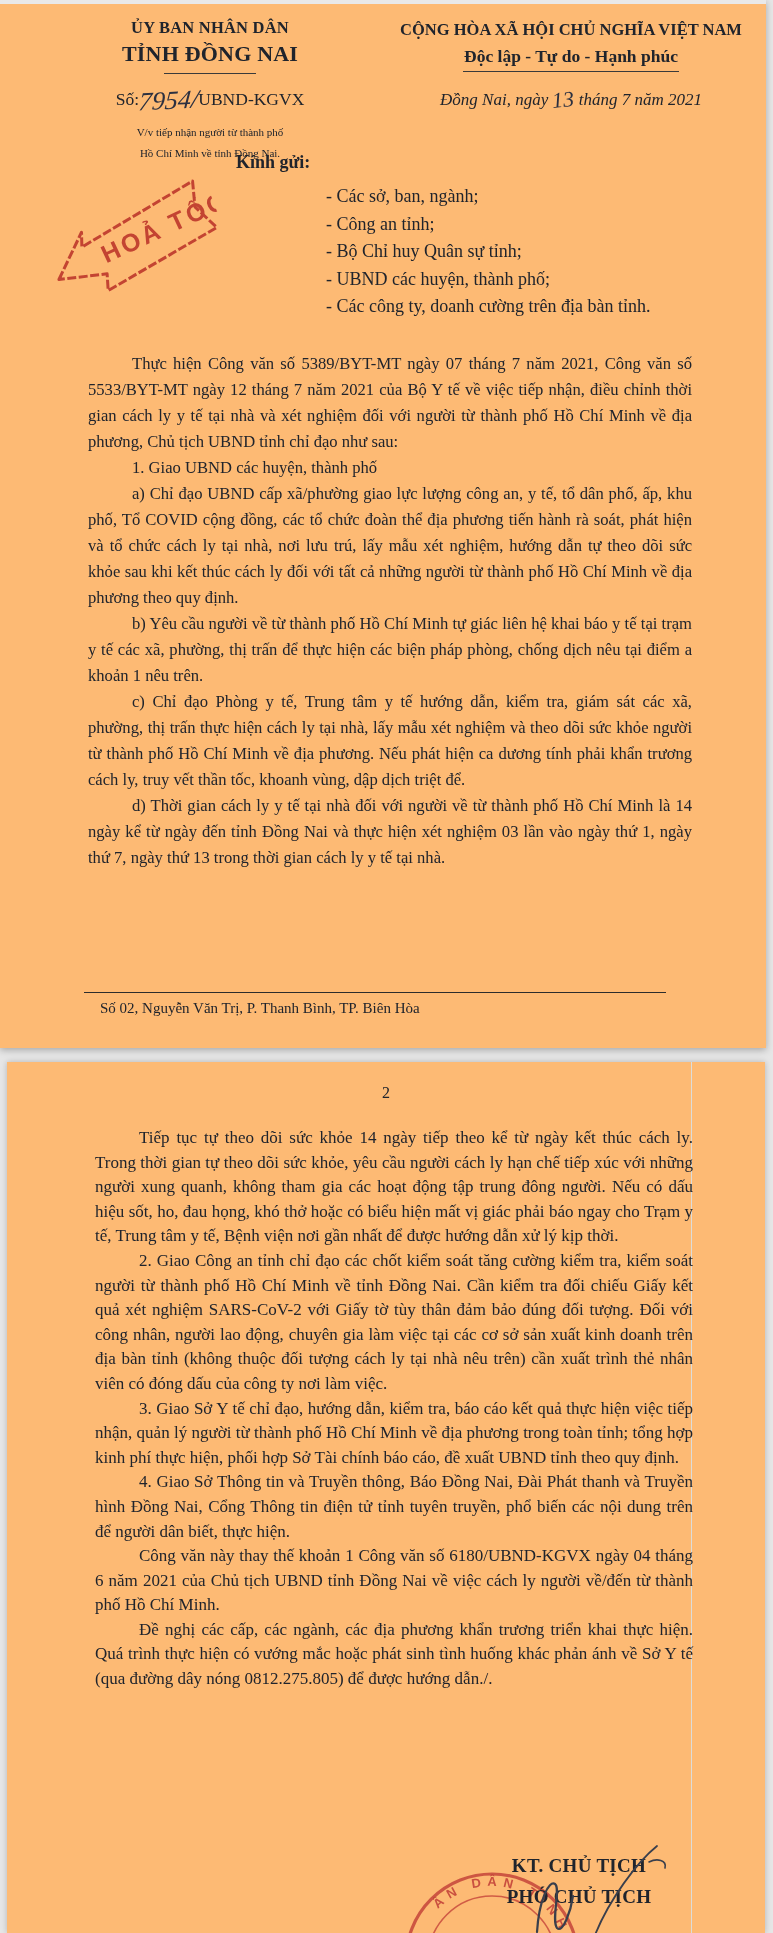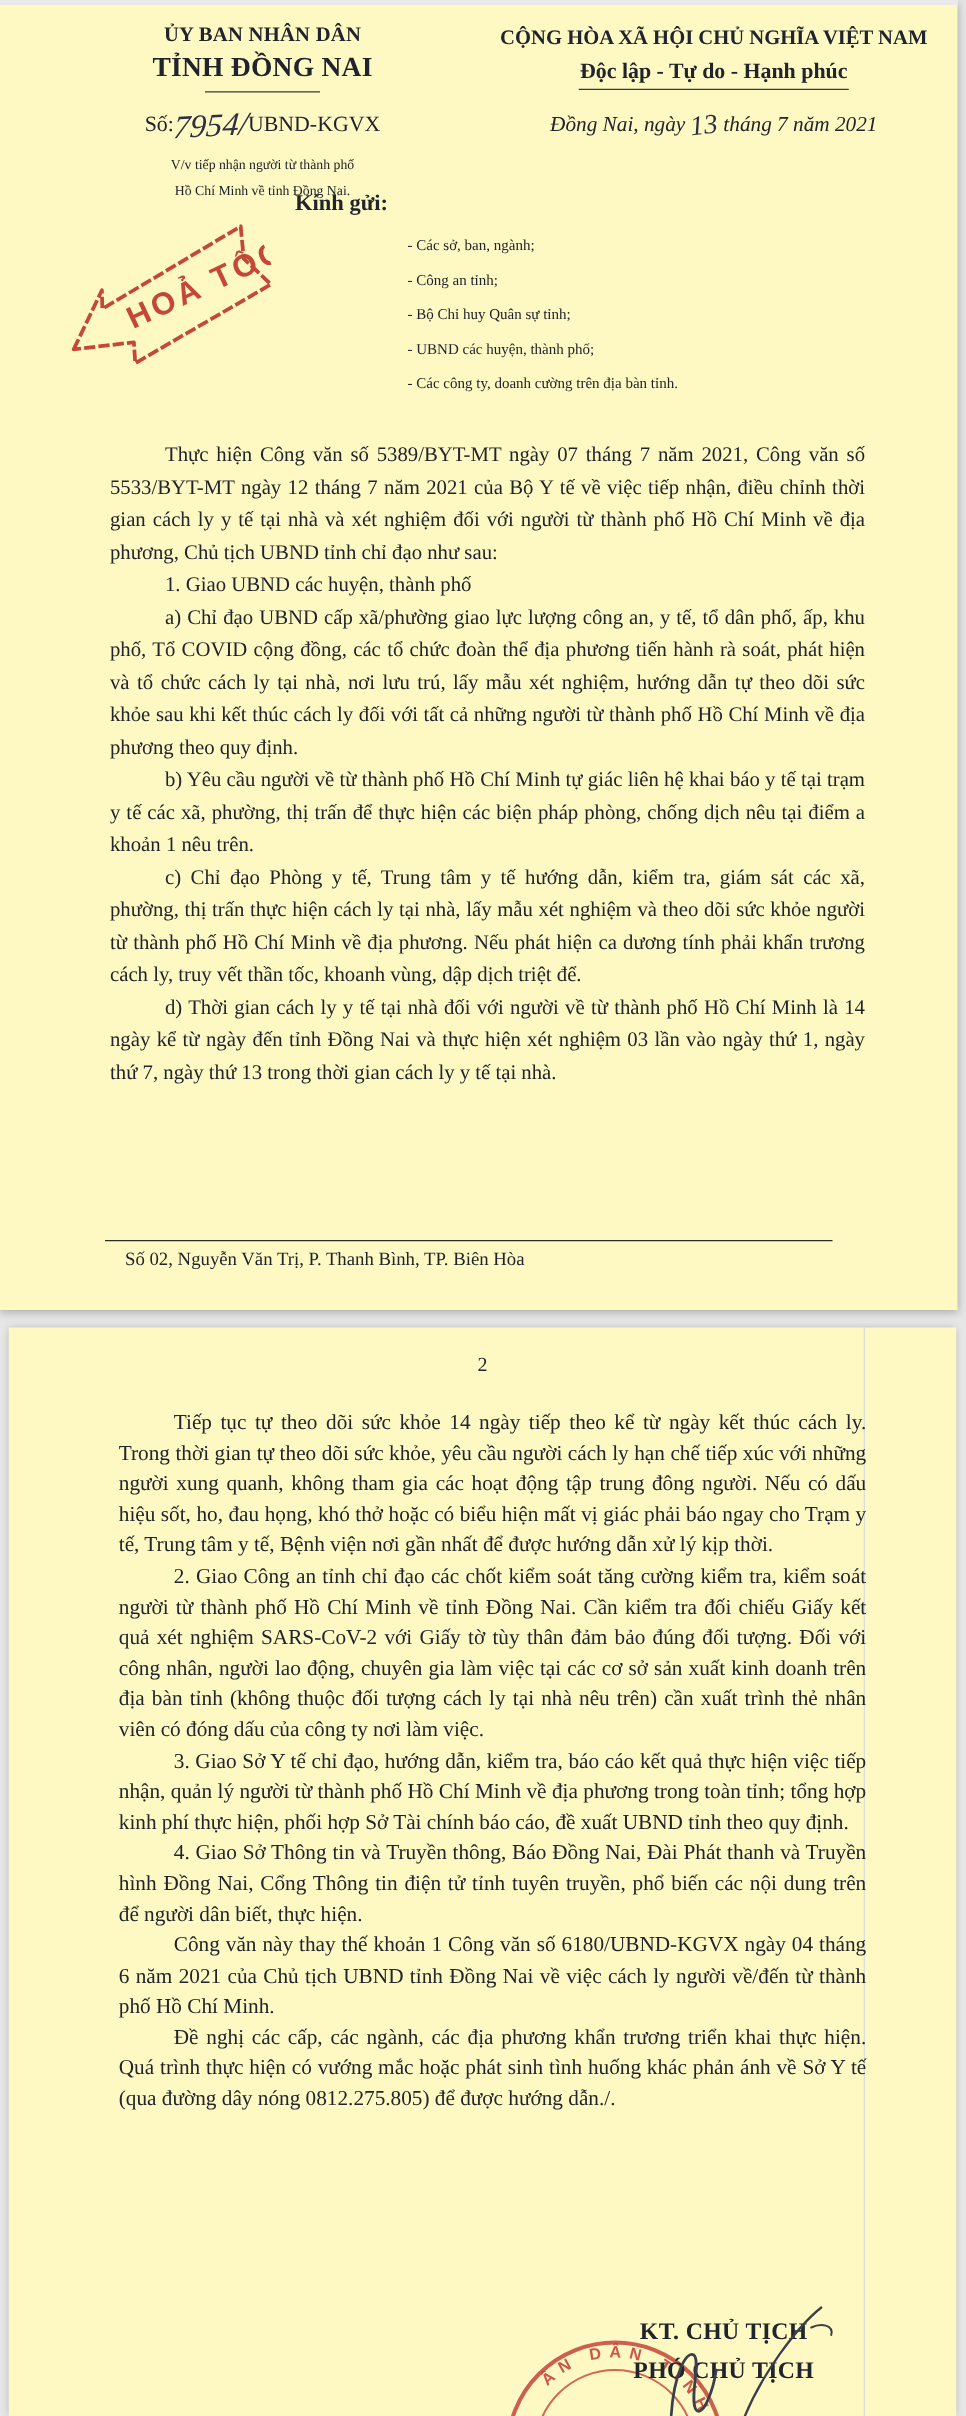--- a/index.html
+++ b/index.html
@@ -2,21 +2,21 @@
 <html><head>
 <meta charset="utf-8">
 <style>
   html,body{margin:0;padding:0;}
   body{
     width:773px;height:1933px;position:relative;overflow:hidden;
     background:#e6e6e6;
     font-family:"Liberation Serif","DejaVu Serif",serif;
     color:#20242c;
   }
-  .page{position:absolute;background:#fef9c3;}
+  .page{position:absolute;background:#fdba74;}
   #page1{left:0;top:0;width:766px;height:1048px;box-shadow:0 2px 7px rgba(0,0,0,.28);}
   #page1 .top-strip{position:absolute;left:0;top:0;width:100%;height:4px;background:#e9e9e9;}
   #page2{left:7px;top:1062px;width:758px;height:871px;box-shadow:0 0 6px rgba(0,0,0,.22);overflow:hidden;}
 
   
   .hdr-left{position:absolute;left:72px;top:18px;width:276px;text-align:center;}
   .hdr-left .l1{font-weight:bold;font-size:16.5px;letter-spacing:.2px;}
   .hdr-left .l2{font-weight:bold;font-size:22px;margin-top:3px;letter-spacing:.2px;}
   .hdr-left .rule{width:92px;border-top:1.6px solid #3a3a3a;margin:6px auto 0;}
   .so-line{margin-top:15px;font-size:17.5px;white-space:nowrap;}
@@ -28,21 +28,21 @@
   .hdr-right .l2{font-weight:bold;font-size:17.5px;margin-top:6px;}
   .hdr-right .rule{width:216px;border-top:1.6px solid #3a3a3a;margin:4px auto 0;}
   .date-line{margin-top:13px;font-style:italic;font-size:17px;white-space:nowrap;}
   .handwrit-day{font-style:italic;font-size:22px;color:#2c3040;display:inline-block;transform:rotate(-6deg);position:relative;top:2px;}
 
   
   .hoatoc{position:absolute;left:46px;top:198px;width:178px;height:96px;transform:rotate(-21deg);opacity:.92;}
 
   
   .kinhgui{position:absolute;left:236px;top:152px;font-size:18px;font-weight:bold;}
-  .recipients{position:absolute;left:326px;top:183px;font-size:12px;line-height:27.5px;}
+  .recipients{position:absolute;left:326px;top:183px;font-size:18px;line-height:27.5px;}
   .paras{position:absolute;font-size:16.6px;line-height:26px;text-align:justify;}
   #page1 .paras{left:88px;top:351px;width:604px;}
   #page2 .paras{left:88px;top:64px;width:598px;line-height:24.6px;font-size:17px;}
   .paras p{margin:0;text-indent:44px;}
 
   
   .foot-rule{position:absolute;left:84px;top:992px;width:582px;border-top:1.7px solid #2c2c2c;}
   .foot-addr{position:absolute;left:100px;top:1000px;font-size:15px;}
   .foot-contact{position:absolute;left:100px;top:1084px;font-size:15px;height:13px;overflow:hidden;color:#3c3f46;letter-spacing:.5px;filter:blur(.3px);}
 

